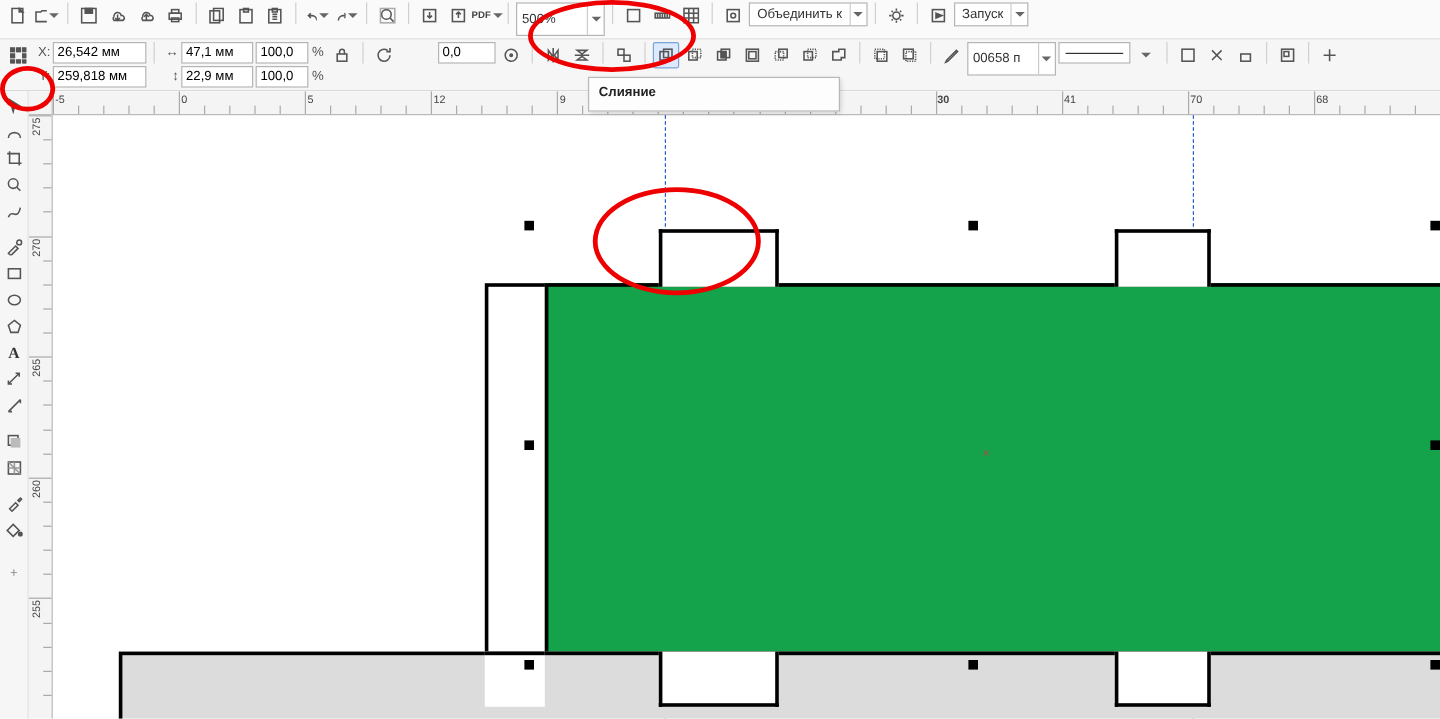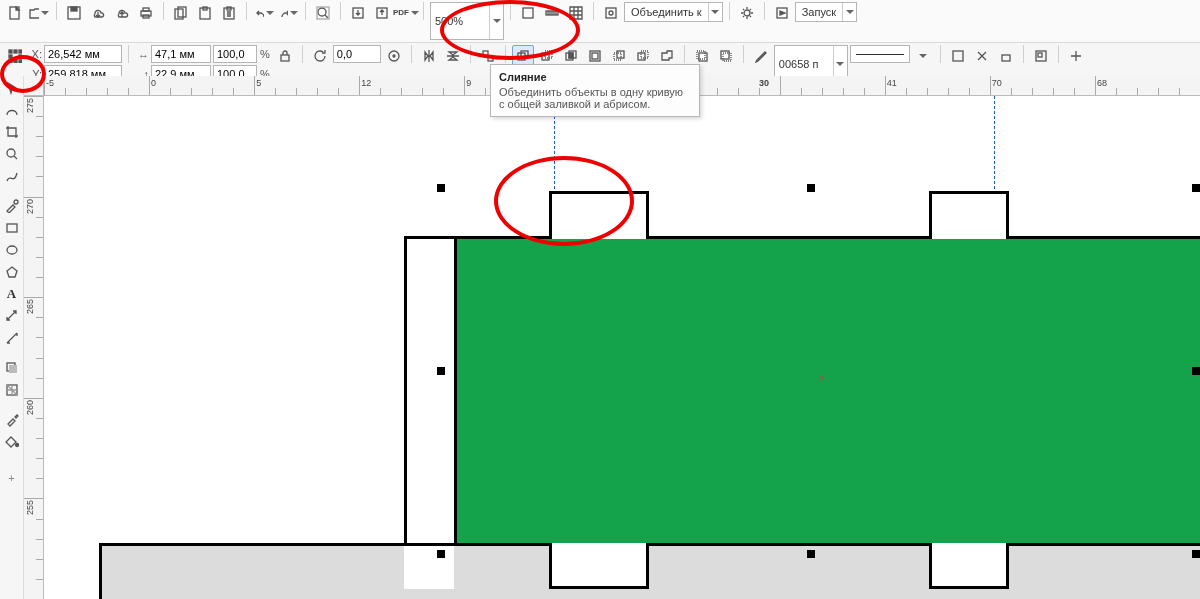--- a/index.html
+++ b/index.html
@@ -36,21 +36,21 @@
     cursor: pointer; color: #444;
   }
   .btn.active { background: #dce9ff; border-color: #7aa3d8; }
   .btn.disabled { color: #bbb; cursor: default; }
   .drop::after {
     content:''; border: 4px solid transparent; border-top-color:#666;
     margin-left:2px; margin-top:4px;
   }
   .combo {
     display: flex; align-items: center;
-    border: 1px solid #b5b5b5; background:#fff; height:38px;
+    border: 1px solid #b5b5b5; background:#fff; height:28px;
   }
   .combo input, .combo .val {
     border:0; outline:0; width:58px; padding:0 4px; font:11px Arial;
     background:transparent;
   }
   .combo .chev {
     width:14px; display:flex; align-items:center; justify-content:center;
     border-left:1px solid #ccc; height:100%; cursor:pointer;
   }
   .combo .chev::after {
@@ -359,21 +359,21 @@
         <rect x="3" y="6" width="8" height="6"></rect>
         <path d="M5 6V4a2 2 0 014 0v2"></path>
       </svg>
   </div>
   <div class="sep"></div>
   <div class="btn">
     <svg>
         <path d="M12 7a5 5 0 11-2-4M12 1v3h-3"></path>
       </svg>
   </div>
-  <input class="num" style="width: 48px;" value="0,0">
+  <input class="num" style="width: 48px; margin-left: 32px;" value="0,0">
   <div class="btn">
     <svg>
         <circle cx="7" cy="7" r="5"></circle>
         <circle cx="7" cy="7" r="1" fill="#555"></circle>
       </svg>
   </div>
   <div class="sep"></div>
   <div class="btn">
     <svg>
         <path d="M7 1v12M3 3v8l3-4zM11 3v8l-3-4z"></path>
@@ -644,21 +644,21 @@
         <div class="tick-h small" style="left: 567.491px;"></div>
         <div class="tick-h small" style="left: 588.509px;"></div>
         <div class="tick-h small" style="left: 609.527px;"></div>
         <div class="tick-h" style="left: 630.545px;"></div>
         <div class="tick-lbl-h" style="left: 632.545px;">25</div>
         <div class="tick-h small" style="left: 651.564px;"></div>
         <div class="tick-h small" style="left: 672.582px;"></div>
         <div class="tick-h small" style="left: 693.6px;"></div>
         <div class="tick-h small" style="left: 714.618px;"></div>
         <div class="tick-h" style="left: 735.636px;"></div>
-        <div class="tick-lbl-h" style="left: 715px; font-weight: bold;">30</div>
+        <div class="tick-lbl-h" style="left: 737px; font-weight: bold;">30</div>
         <div class="tick-h small" style="left: 756.655px;"></div>
         <div class="tick-h small" style="left: 777.673px;"></div>
         <div class="tick-h small" style="left: 798.691px;"></div>
         <div class="tick-h small" style="left: 819.709px;"></div>
         <div class="tick-h" style="left: 840.727px;"></div>
         <div class="tick-lbl-h" style="left: 842.727px;">41</div>
         <div class="tick-h small" style="left: 861.745px;"></div>
         <div class="tick-h small" style="left: 882.764px;"></div>
         <div class="tick-h small" style="left: 903.782px;"></div>
         <div class="tick-h small" style="left: 924.8px;"></div>
@@ -735,18 +735,17 @@
       <div class="sel-handle" style="left:763px;top:454px"></div>
       <div class="sel-handle" style="left:1148px;top:454px"></div>
 
       <div style="position:absolute;left:775px;top:277px;color:#b44;font-size:10px">×</div>
     </div>
   </div>
 </div>
 
 <div class="tooltip">
   <div class="tt-title">Слияние</div>
-  <div class="tt-body">Объединить объекты в одну кривую с общей заливкой и абрисом.</div>
 </div>
 
 <div class="annot" style="left:0px; top:55px; width:46px; height:38px"></div>
 <div class="annot" style="left:440px; top:0px; width:140px; height:60px"></div>
 <div class="annot" style="left:494px; top:156px; width:140px; height:90px"></div>
 
 </body></html>

